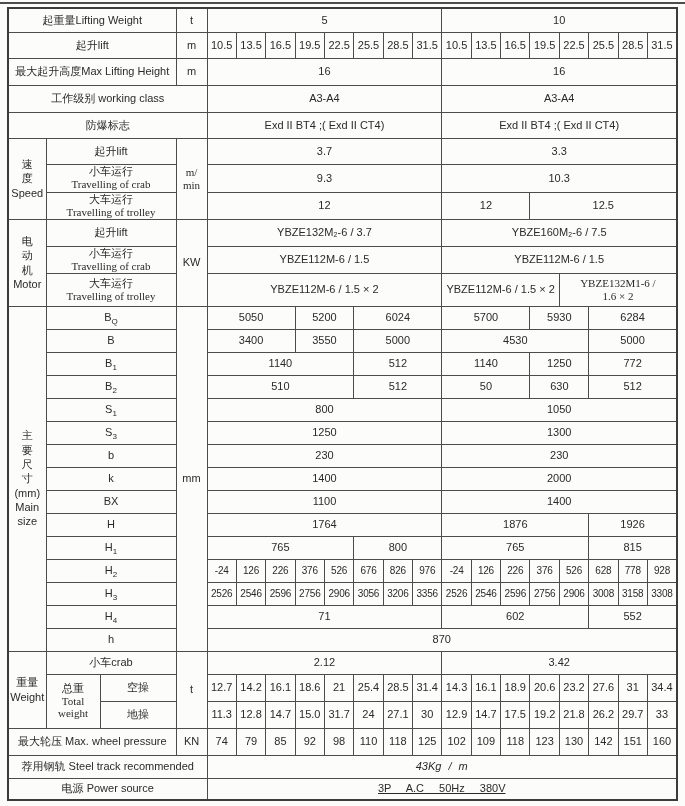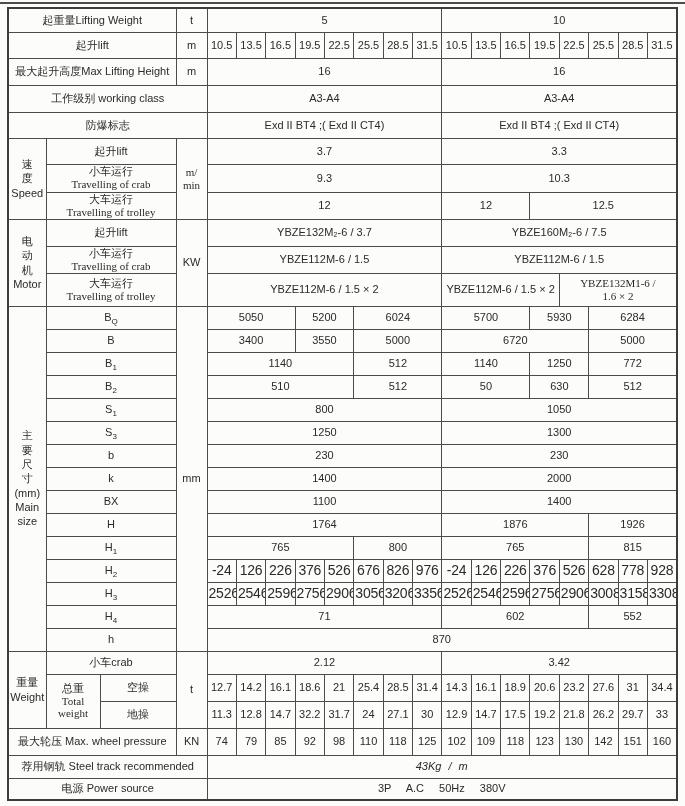--- a/index.html
+++ b/index.html
@@ -18,24 +18,24 @@
     padding-left:8px;
   }
   td{
     border:1px solid #4c4c4c;
     text-align:center;vertical-align:middle;
     font-size:11px;line-height:1.15;
     padding:0 1px;overflow:hidden;
     color:#2a2a2a;
   }
   .ml{white-space:pre-line;font-family:Liberation Serif, serif;}
-  .small{font-size:14px;letter-spacing:-0.2px;}
+  .small{font-size:10px;letter-spacing:-0.2px;}
   .grp{white-space:pre-line;font-size:11px;line-height:1.3;}
   sub{font-size:8px;line-height:0;}
-  .ws{word-spacing:12px;}
+  .ws{word-spacing:12px;text-decoration:underline;}
   .ws-s{word-spacing:4px;font-style:italic;}
 </style>
 </head>
 <body>
 
 <div class="page">
   <div class="top-rule"></div>
 
   <table class="spec">
     <colgroup>
@@ -173,21 +173,21 @@
       <td colspan="3">6024</td>
       <td colspan="3">5700</td>
       <td colspan="2">5930</td>
       <td colspan="3">6284</td>
     </tr>
     <tr style="height:23px">
       <td colspan="2"><span>B</span><sub></sub></td>
       <td colspan="3">3400</td>
       <td colspan="2">3550</td>
       <td colspan="3">5000</td>
-      <td colspan="5">6720</td>
+      <td colspan="5">4530</td>
       <td colspan="3">5000</td>
     </tr>
     <tr style="height:23px">
       <td colspan="2"><span>B</span><sub>1</sub></td>
       <td colspan="5">1140</td>
       <td colspan="3">512</td>
       <td colspan="3">1140</td>
       <td colspan="2">1250</td>
       <td colspan="3">772</td>
     </tr>
@@ -314,21 +314,21 @@
       <td>23.2</td>
       <td>27.6</td>
       <td>31</td>
       <td>34.4</td>
     </tr>
     <tr style="height:27px">
       <td>地操</td>
       <td>11.3</td>
       <td>12.8</td>
       <td>14.7</td>
-      <td>32.2</td>
+      <td>15.0</td>
       <td>31.7</td>
       <td>24</td>
       <td>27.1</td>
       <td>30</td>
       <td>12.9</td>
       <td>14.7</td>
       <td>17.5</td>
       <td>19.2</td>
       <td>21.8</td>
       <td>26.2</td>

